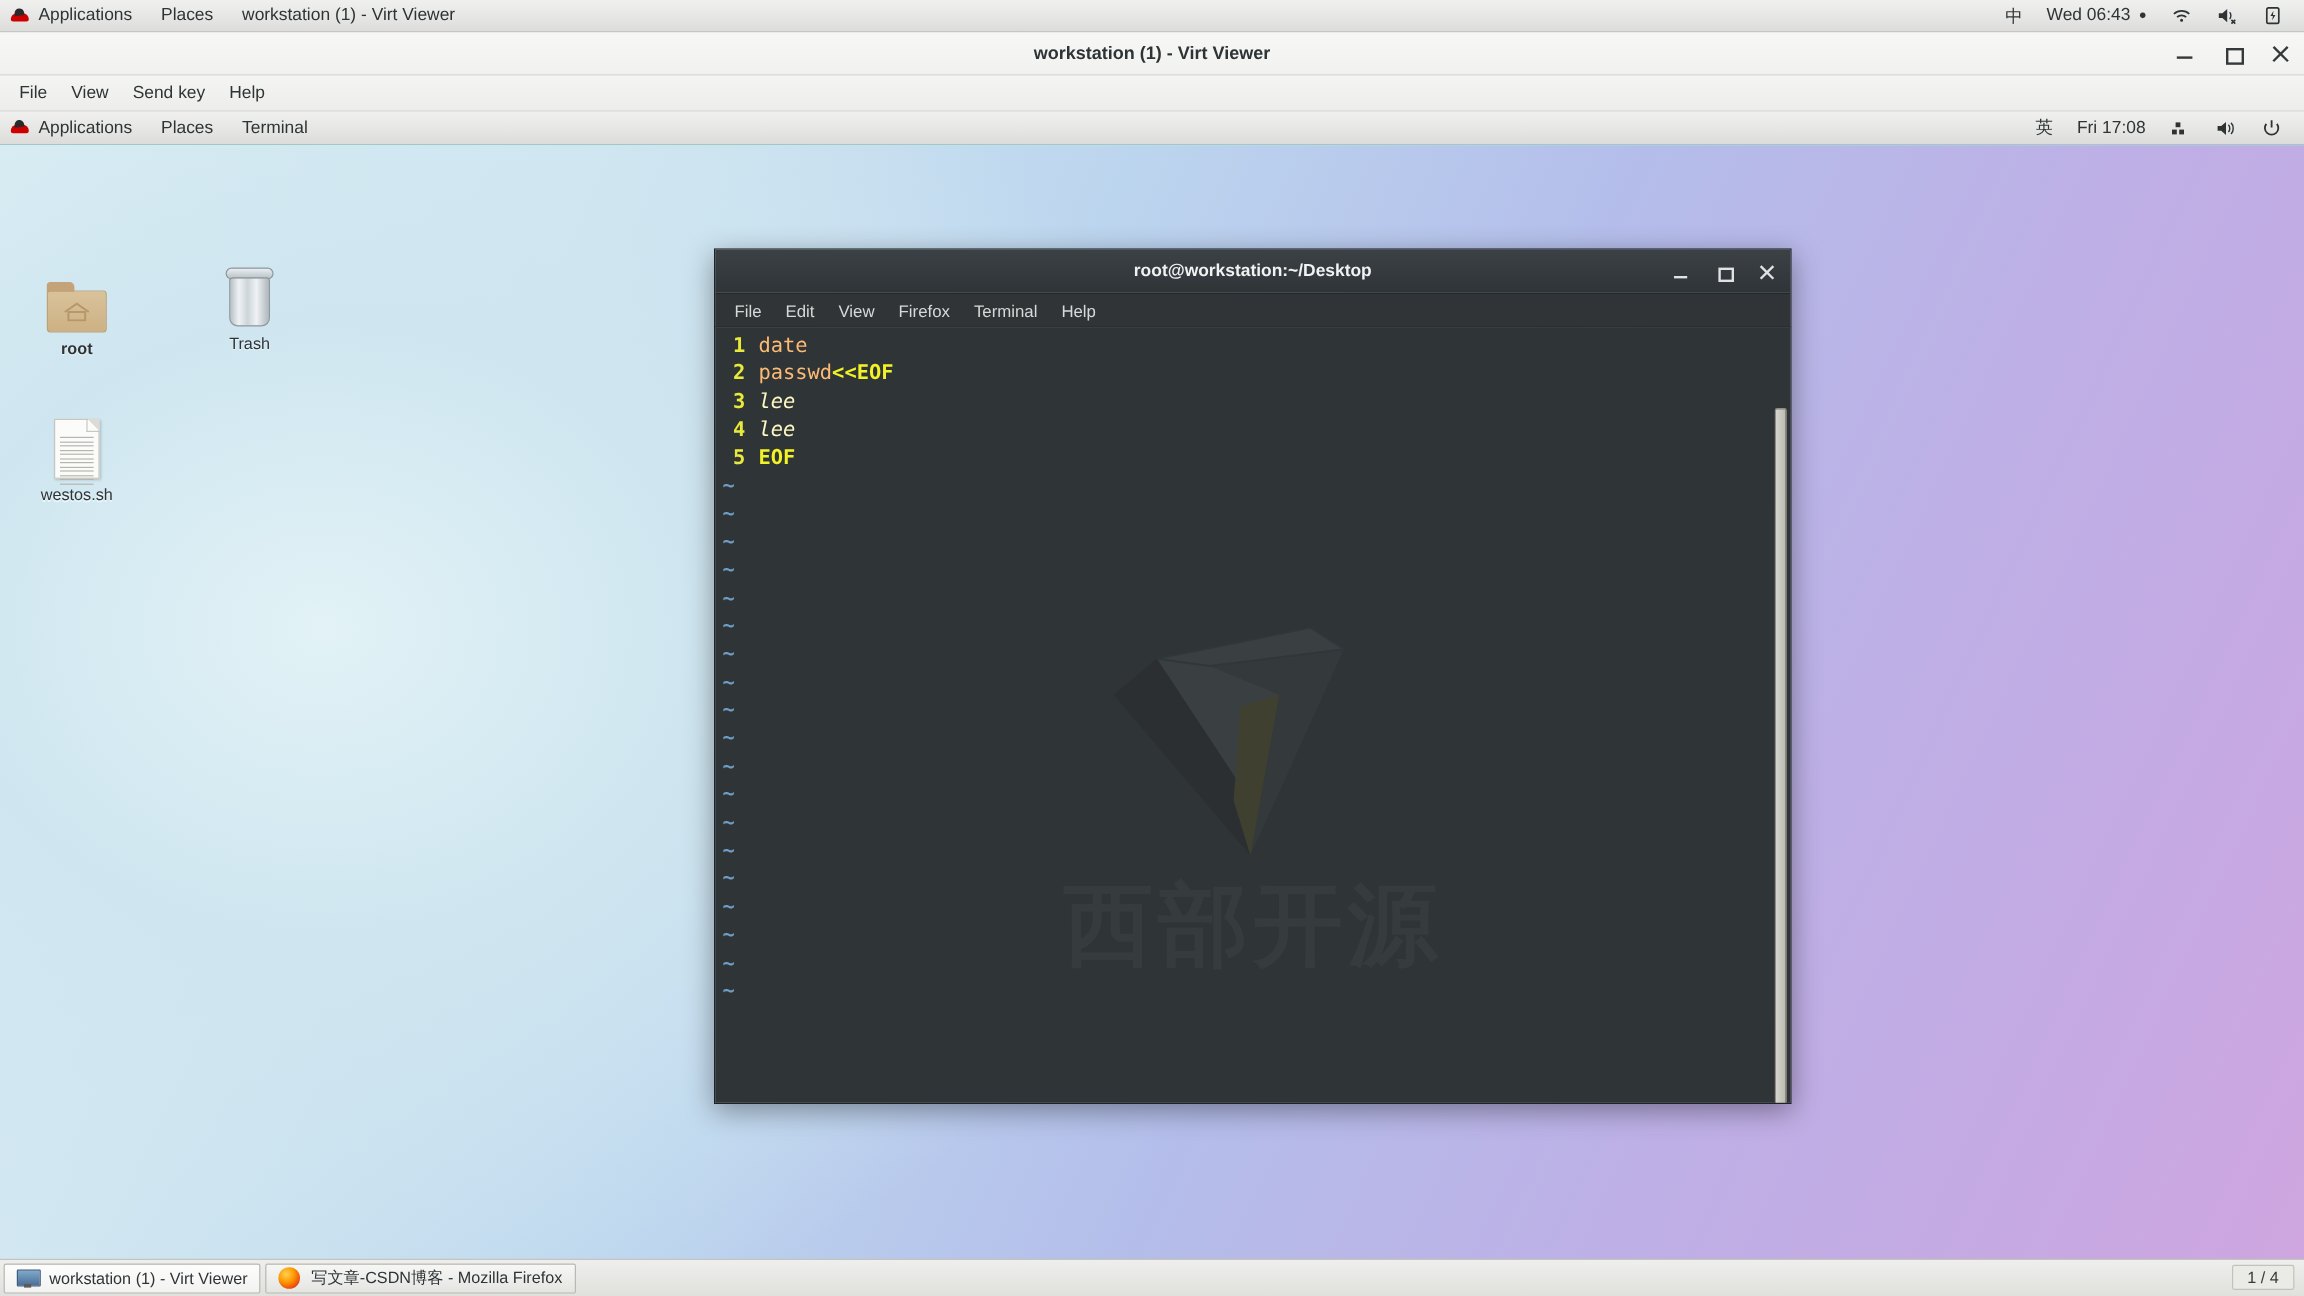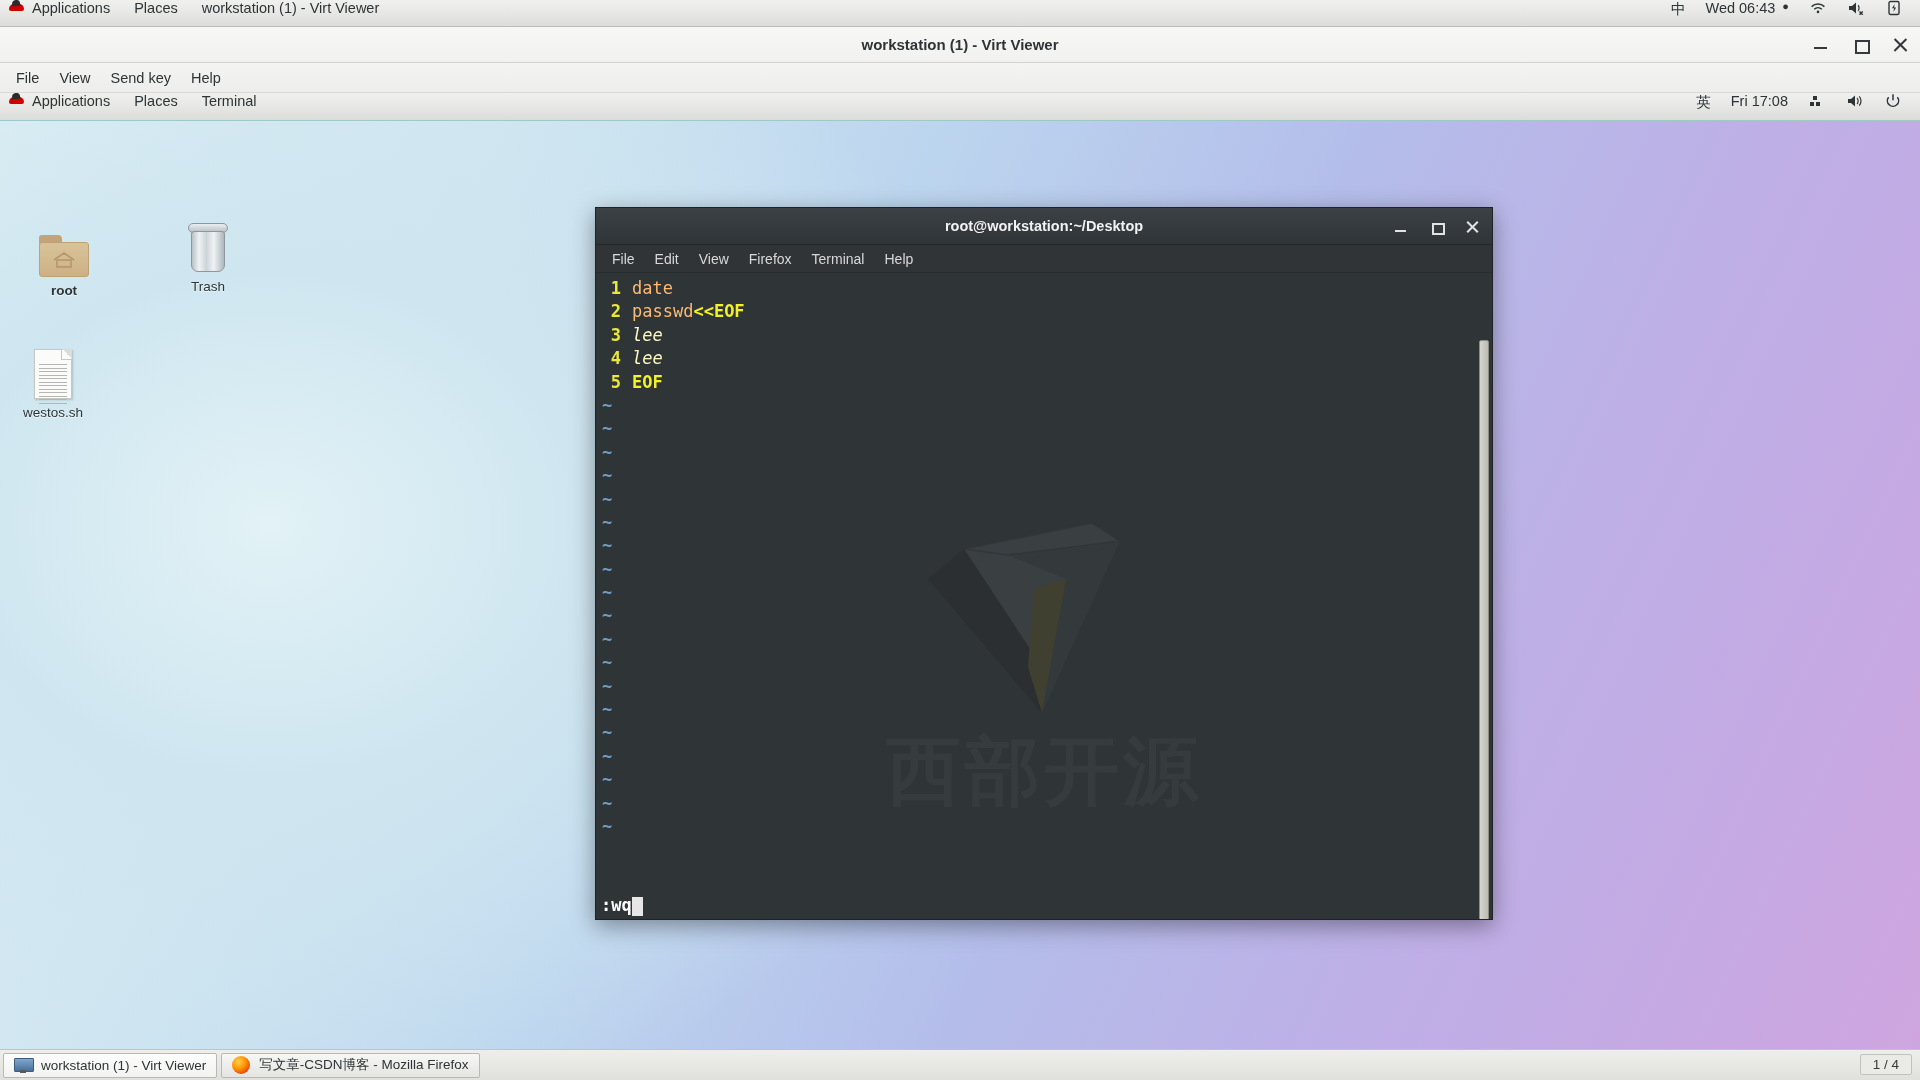--- a/index.html
+++ b/index.html
@@ -12,21 +12,21 @@
   #screen { position: relative; width: 1920px; height: 1080px; }
 
   
   .host-panel {
     position: absolute; left: 0; top: 0; width: 1920px; height: 27px;
     background: linear-gradient(to bottom, #f0f0ef 0%, #e6e6e4 55%, #dcdcda 100%);
     border-bottom: 1px solid #bdbdb8;
     display: flex; align-items: center;
     font-size: 14.5px; color: #2e3436;
   }
-  .panel-item { padding: 0 12px; height: 27px; display: flex; gap: 7px; white-space: nowrap; }
+  .panel-item { padding: 0 12px; height: 27px; display: flex; align-items: center; gap: 7px; white-space: nowrap; }
   .panel-item.first { padding-left: 8px; }
   .redhat-glyph {
     width: 17px; height: 13px; position: relative; display: inline-block;
   }
   .redhat-glyph::before {
     content:""; position:absolute; left:1px; top:4px; width:15px; height:7px;
     background:#cc0000; border-radius: 7px 7px 3px 3px;
   }
   .redhat-glyph::after {
     content:""; position:absolute; left:4px; top:0px; width:8px; height:6px;
@@ -404,21 +404,21 @@
     <div class="dicon" style="left:162px; top:126px;">
       <div class="glyph">
         <div class="trash-ico">
             <div class="lid"></div>
             <div class="can"></div>
           </div>
       </div>
       <span class="cap">Trash</span>
     </div>
 
-    <div class="dicon" style="left:7px; top:252px;">
+    <div class="dicon" style="left:18px; top:252px;">
       <div class="glyph">
         <div class="file-ico">
           <div class="page"></div>
             <div class="fold"></div>
           <div class="lines">
               <i></i>
               <i></i>
               <i></i>
               <i></i>
               <i></i>
@@ -556,24 +556,20 @@
               </div>
               <div class="vline">
                 <span class="tilde">~</span>
               </div>
               <div class="vline">
                 <span class="tilde">~</span>
               </div>
             </div>
         </div>
 
-        <div class="term-status">
-          <span>:wq</span>
-            <span class="cursor-block"></span>
-        </div>
 
         <div class="term-scrollbar">
           <div class="thumb"></div>
         </div>
       </div>
     </div>
 
     <div class="guest-taskbar">
       <div class="task-btn">
         <span class="term-mini"></span>

